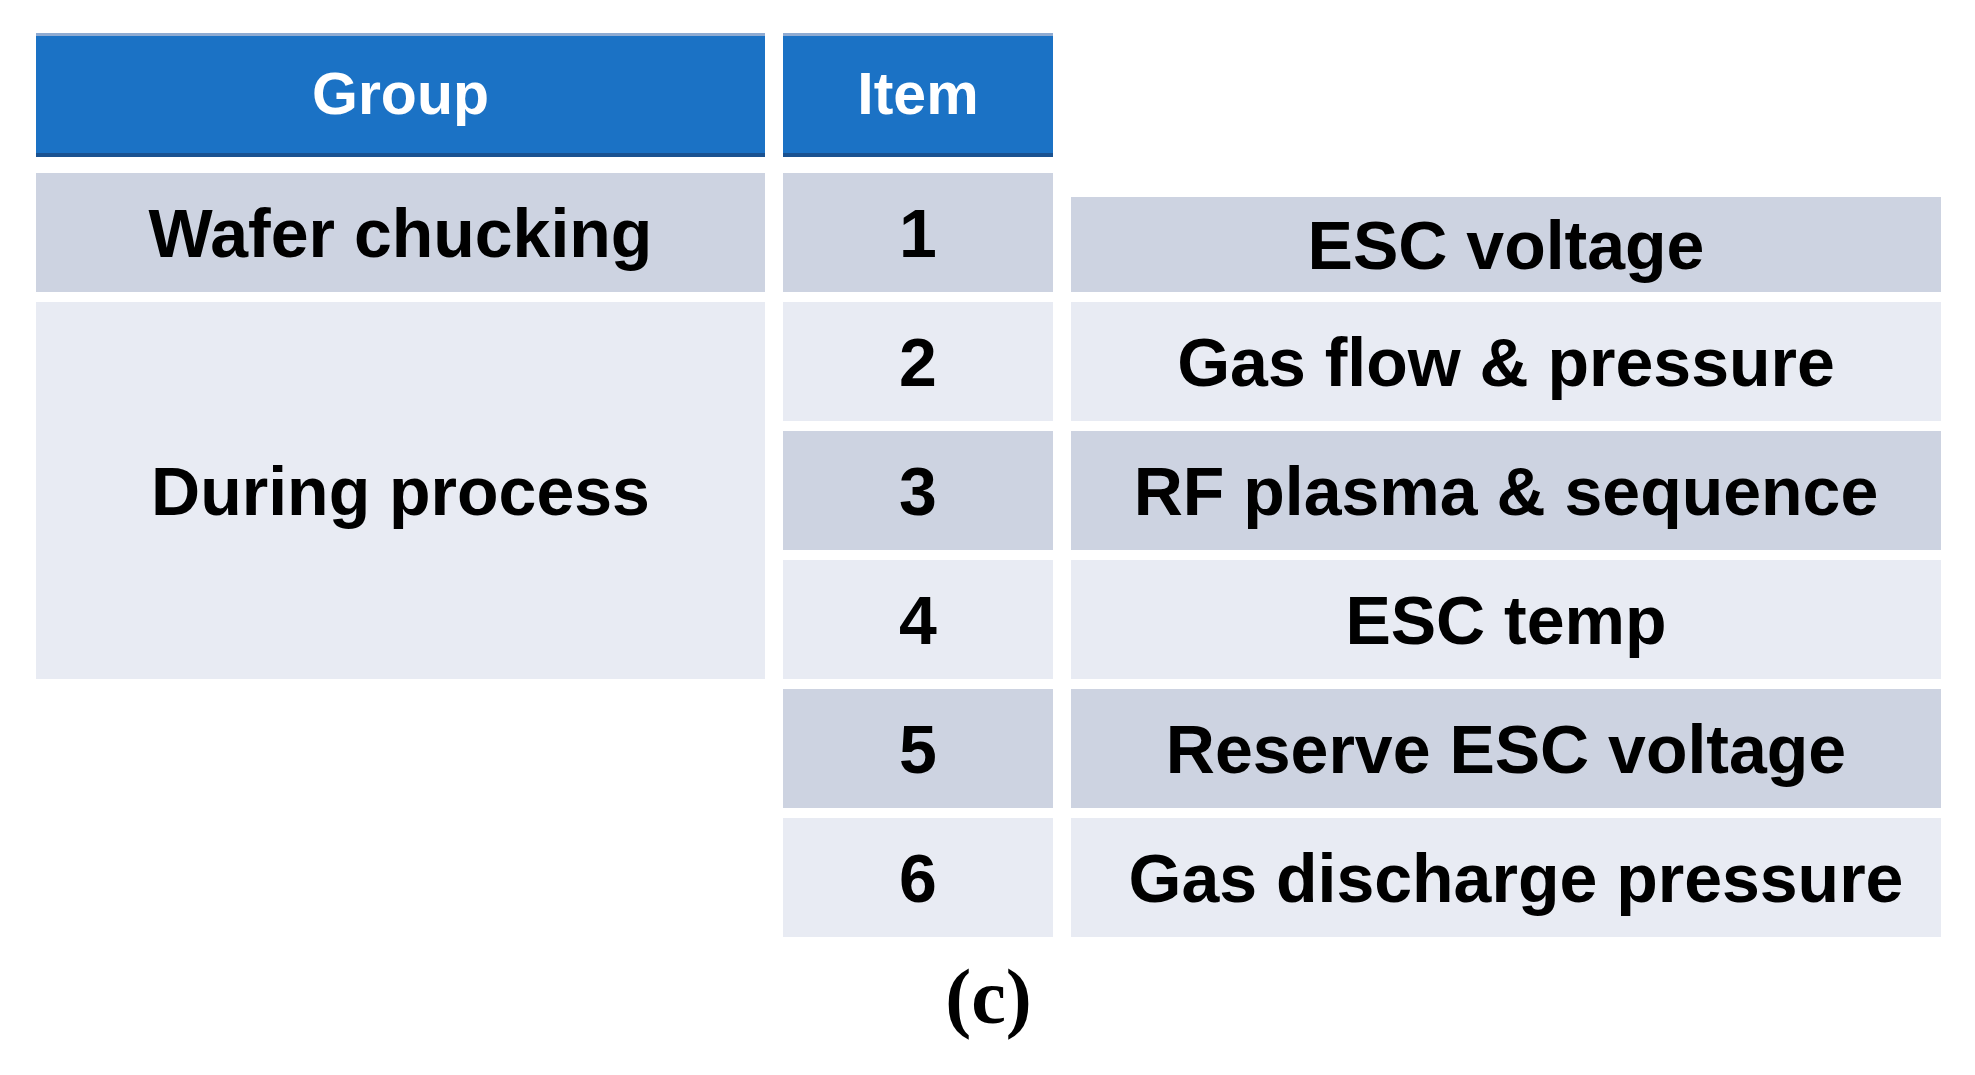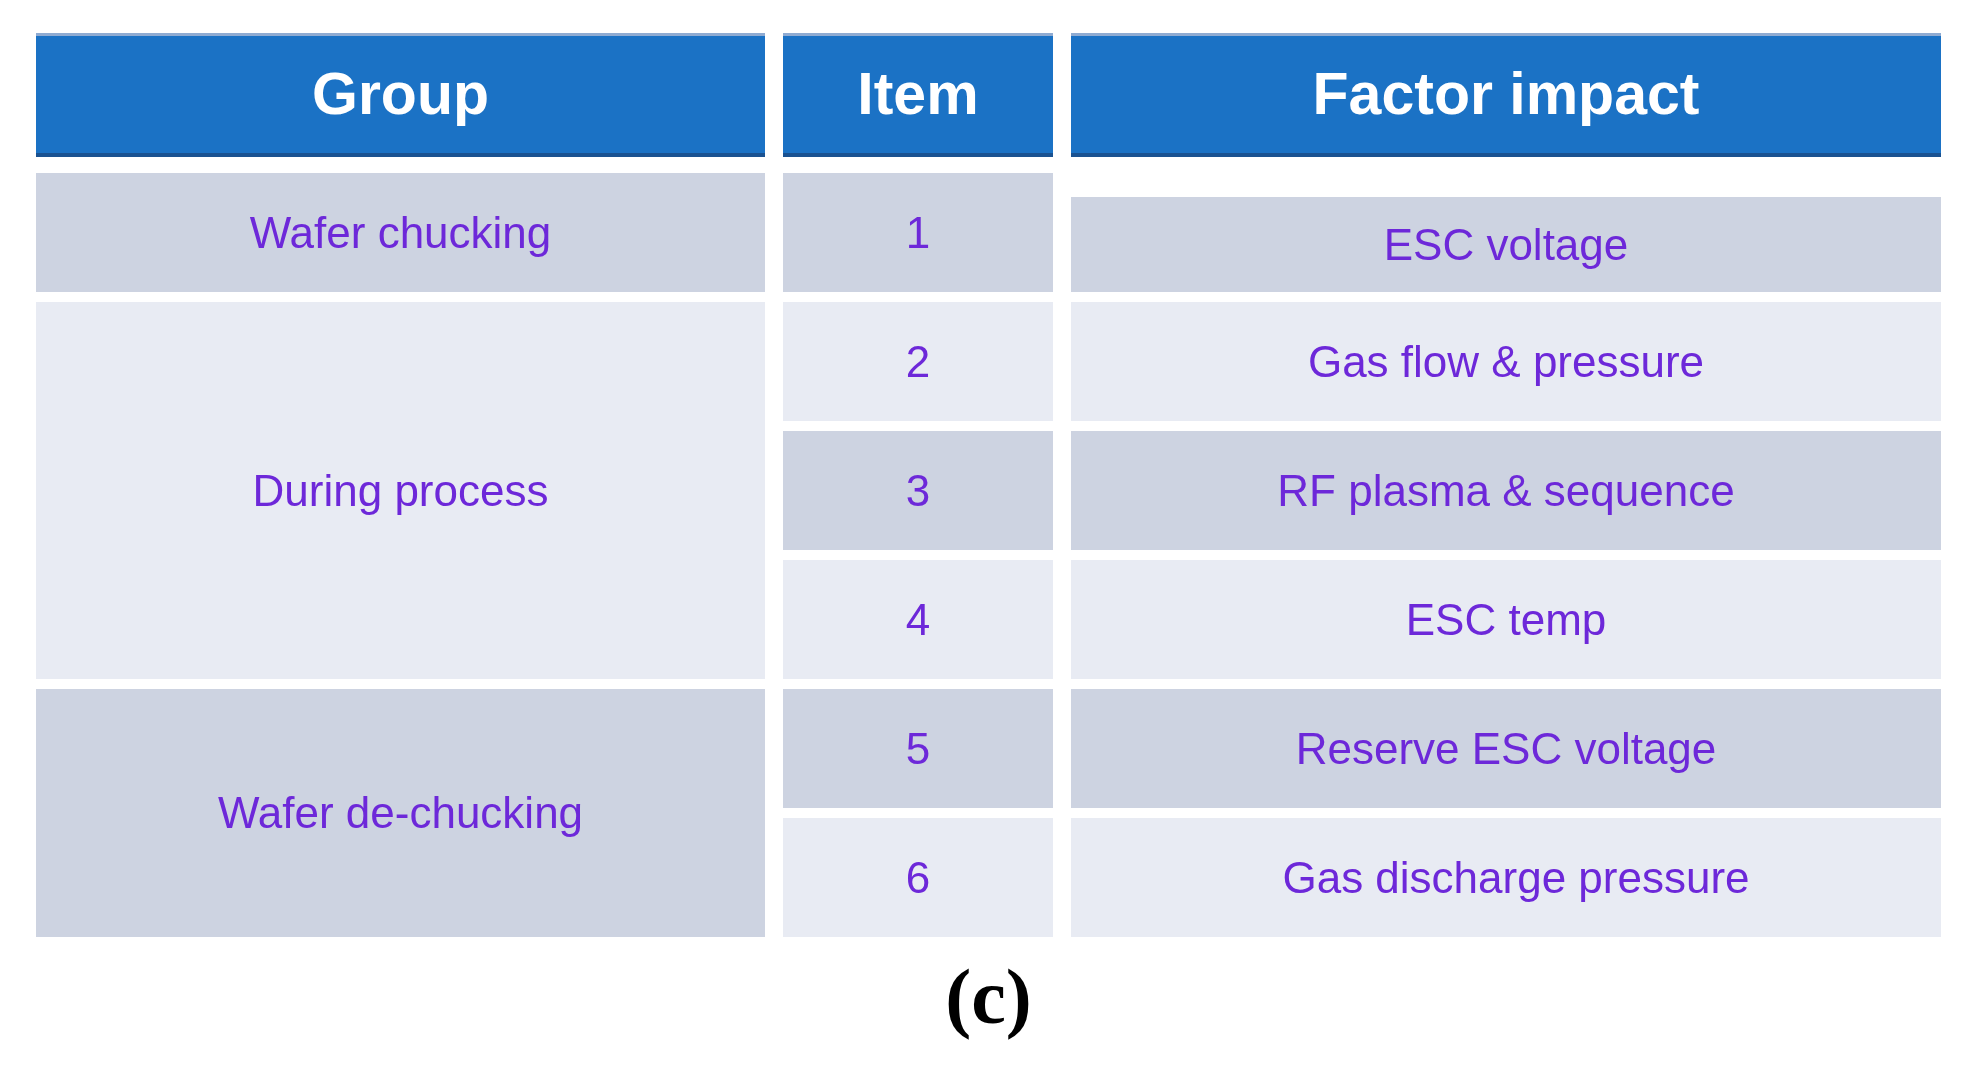--- a/index.html
+++ b/index.html
@@ -20,24 +20,25 @@
     left: 36px;
     top: 33px;
     display: grid;
     grid-template-columns: 729px 18px 270px 18px 870px;
     grid-template-rows: 124px 16px 119px 10px 119px 10px 119px 10px 119px 10px 119px 10px 119px;
   }
   .cell {
     display: flex;
     align-items: center;
     justify-content: center;
-    color: #6d28d9;
-    font-size: 44px;
+    color: #000000;
+    font-size: 68px;
     line-height: 1;
     white-space: nowrap;
+    font-weight: bold;
   }
   .th {
     background: #1B72C5;
     color: #ffffff;
     font-weight: bold;
     font-size: 59px;
     border-top: 3px solid #8FABD2;
     border-bottom: 4px solid #1A5291;
     text-align: right;
   }
@@ -81,35 +82,33 @@
 </style>
 </head>
 <body>
 
 <div class="stage">
 
   <div class="ptable">
 
     <div class="cell th h-group">Group</div>
     <div class="cell th h-item">Item</div>
-    <div class="cell th h-factor">Factor impact</div>
 
     <div class="cell dark g-chuck">Wafer chucking</div>
     <div class="cell dark i-1">1</div>
     <div class="cell dark f-1">ESC voltage</div>
 
     <div class="cell light g-during">During process</div>
     <div class="cell light i-2">2</div>
     <div class="cell light f-2">Gas flow &amp; pressure</div>
     <div class="cell dark i-3">3</div>
     <div class="cell dark f-3">RF plasma &amp; sequence</div>
     <div class="cell light i-4">4</div>
     <div class="cell light f-4">ESC temp</div>
 
-    <div class="cell dark g-dechuck">Wafer de-chucking</div>
     <div class="cell dark i-5">5</div>
     <div class="cell dark f-5">Reserve ESC voltage</div>
     <div class="cell light i-6">6</div>
     <div class="cell light f-6">Gas discharge pressure</div>
 
   </div>
 
   <div class="caption">(c)</div>
 
 </div>

